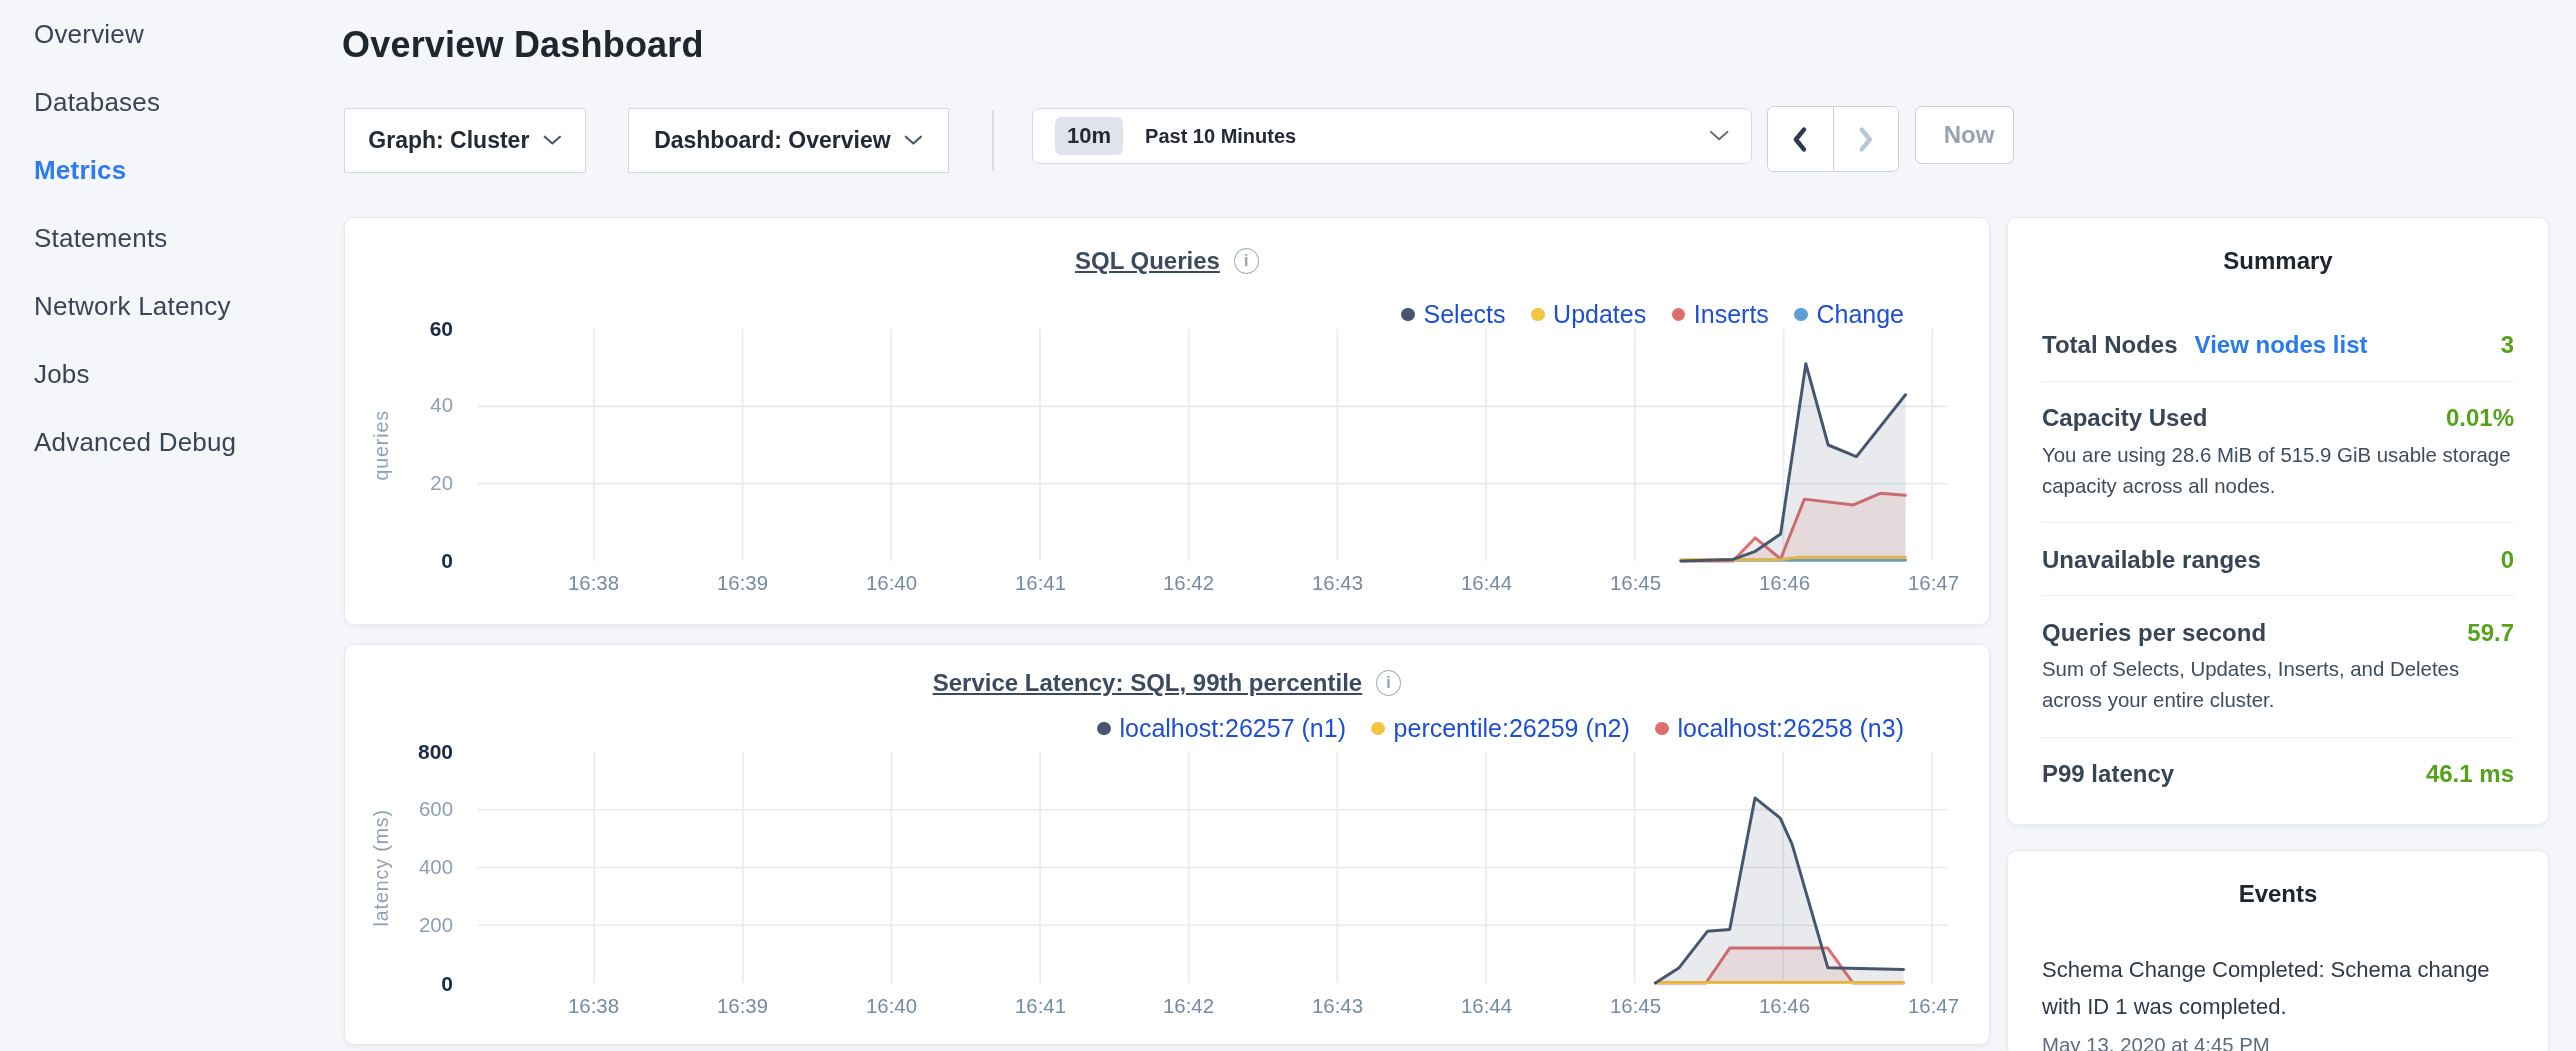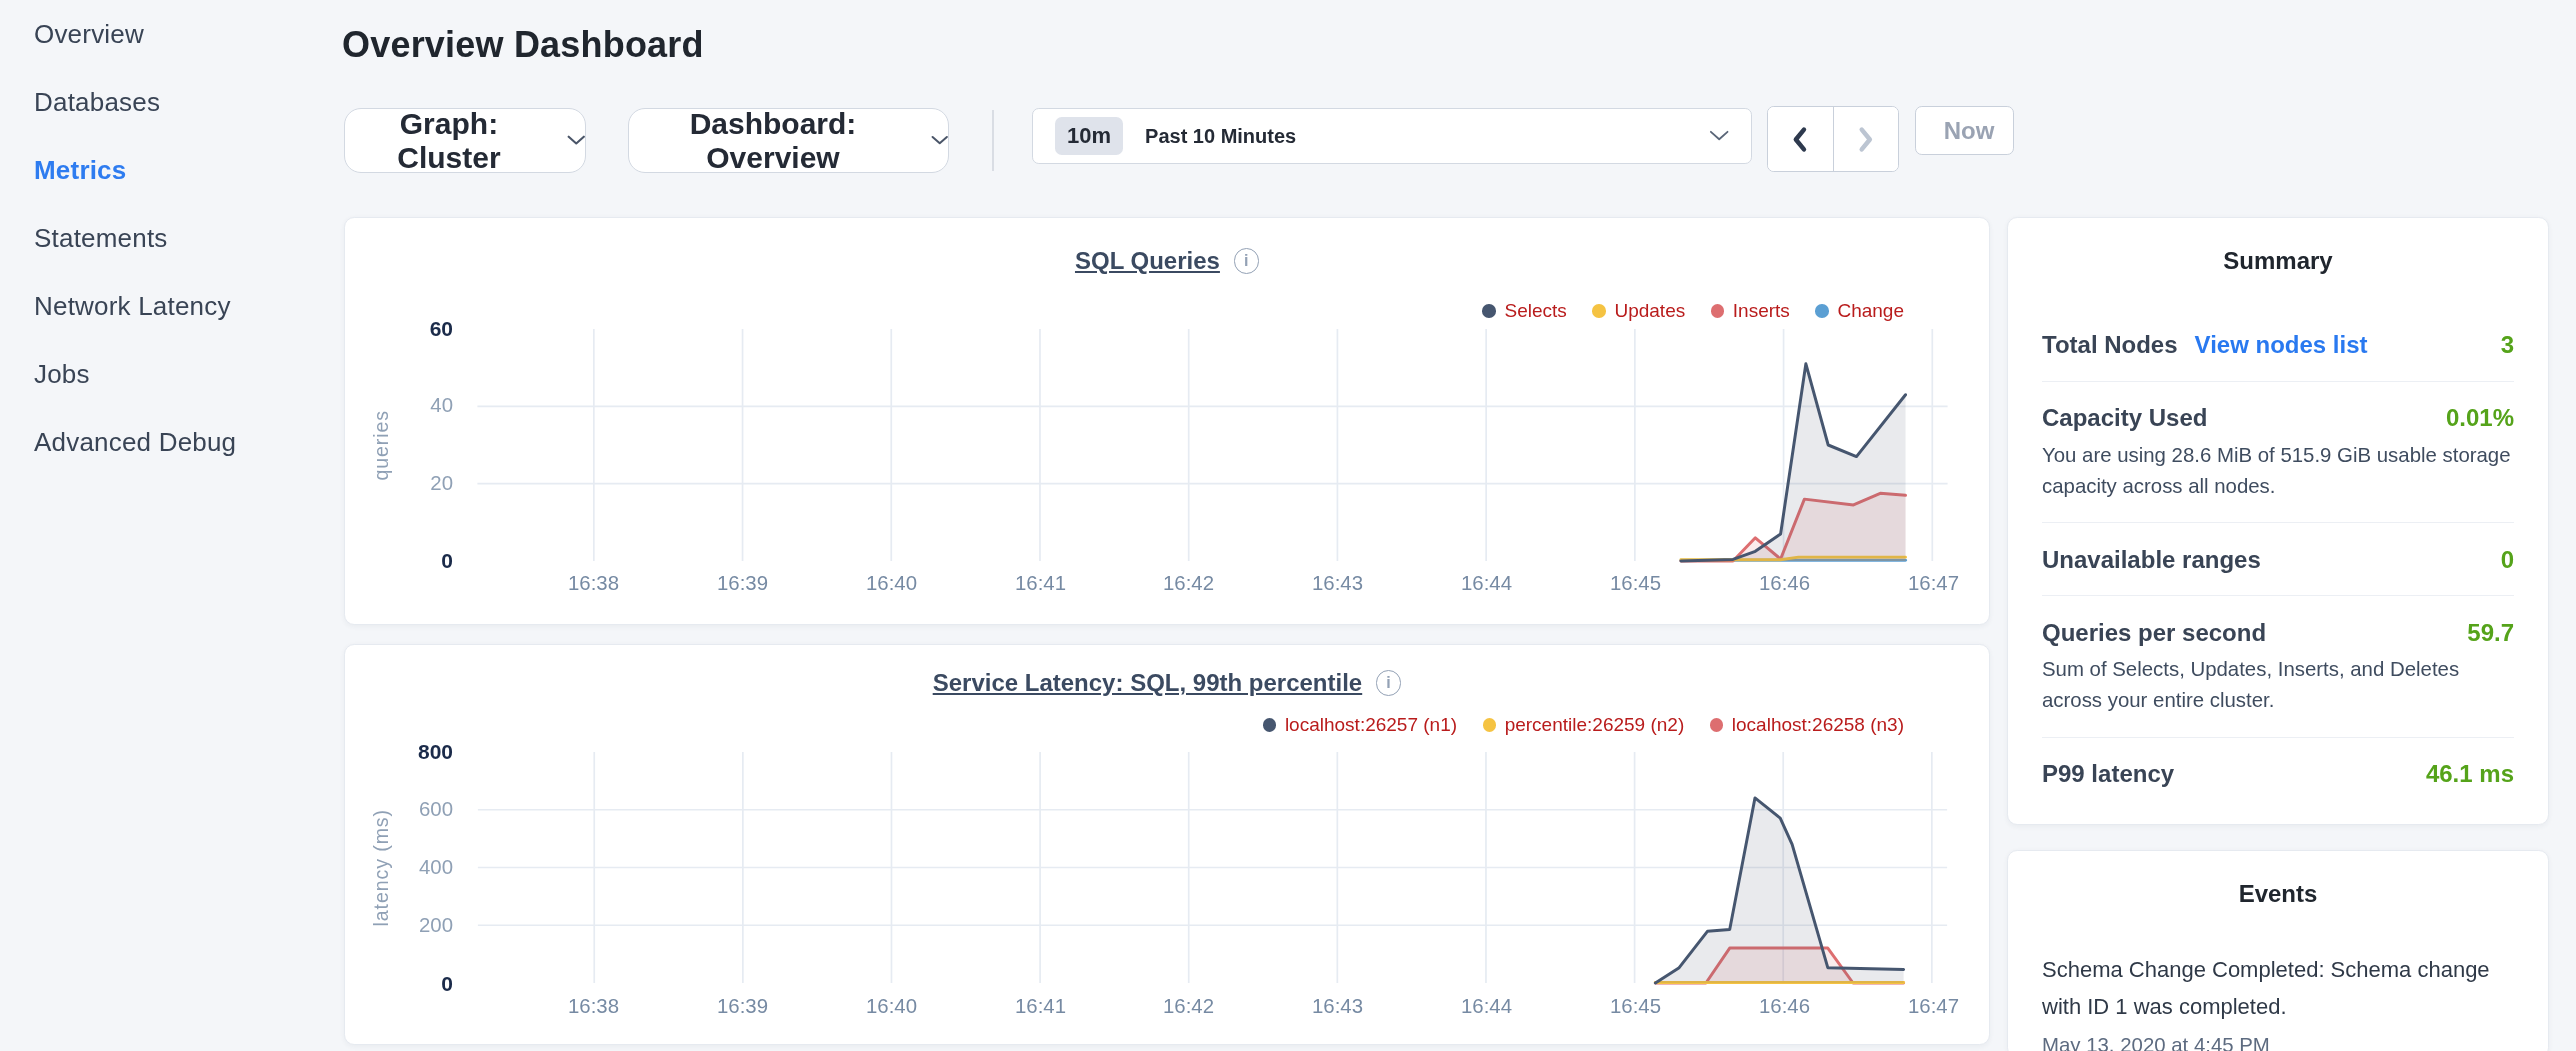--- a/index.html
+++ b/index.html
@@ -22,22 +22,22 @@
   .nav-item.active { color:#2e7cf0; font-weight:700; }
 
   
   .page-title {
     position:absolute; left:342px; top:24px;
     font-size:36px; font-weight:600; color:#20262e; letter-spacing:0.2px;
   }
   .ctl { position:absolute; background:#fff; }
   .dd {
     display:flex; align-items:center; justify-content:center; gap:13.6px;
-    border:1.7px solid #d3d9e2; border-radius:17px; cursor:pointer;
-    font-size:30px; font-weight:700; color:#242a35;
+    border:1.7px solid #d3d9e2; border-radius:1px; cursor:pointer;
+    font-size:23px; font-weight:700; color:#242a35;
   }
   .dd1 { left:344px; top:108px; width:242px; height:65px; }
   .dd2 { left:628px; top:108px; width:321px; height:65px; }
   .vdivider { position:absolute; left:992px; top:110px; width:1.7px; height:61px; background:#d9dde4; }
   .timebox {
     left:1032px; top:108px; width:720px; height:56px;
     display:flex; align-items:center; padding:0 22px;
     border:1.7px solid #d3d9e2; border-radius:6.8px; cursor:pointer;
   }
   .time-badge {
@@ -48,21 +48,21 @@
   .pager {
     left:1767px; top:106px; width:132px; height:66px;
     display:flex; border:1.7px solid #c9d0db; border-radius:6.8px; overflow:hidden;
   }
   .pager .pgbtn {
     flex:1; border:none; background:#fff; display:flex; align-items:center;
     justify-content:center; cursor:pointer; padding:0;
   }
   .pager .pgbtn + .pgbtn { border-left:1.7px solid #c9d0db; }
   .nowbtn {
-    left:1915px; top:106px; width:99px; height:49px;
+    left:1915px; top:106px; width:99px; height:58px;
     border:1.7px solid #c9d0db; border-radius:6.8px; background:#fff;
     font-size:24px; font-weight:700; color:#9aa3b3; cursor:default;
     font-family:inherit;
     padding-left:9px;
   }
 
   
   .card {
     position:absolute; background:#fff;
     border:1.7px solid #e6eaf0; border-radius:10.2px;
@@ -80,21 +80,21 @@
   }
   .chart-title { font-size:24px; font-weight:700; color:#3b4a61;text-decoration:underline; }
   .info-icon {
     width:25.5px; height:25.5px; border:1.7px solid #93a1b5; border-radius:50%;
     display:flex; align-items:center; justify-content:center;
     font-size:16px; color:#93a1b5; font-weight:600; cursor:pointer;
   }
   .legend { position:absolute; right:85px; display:flex; gap:25.5px; align-items:center; }
   .legend-item { display:flex; align-items:center; gap:8.5px; }
   .legend-dot { width:13.6px; height:13.6px; border-radius:50%; display:inline-block; }
-  .legend-label { font-size:19px; color:#b91c1c; }
+  .legend-label { font-size:25px; color:#1d4ed8; }
   .plot { position:absolute; left:132px; }
   .plot svg { overflow:visible; display:block; }
   .ytick {
     position:absolute; left:43px; width:65px; height:25.5px; line-height:25.5px;
     text-align:right; font-size:20.4px; color:#8fa0b5;
   }
   .ytick.bold { color:#1b2b4a; font-weight:700; font-size:21px; }
   .xtick {
     position:absolute; width:77px; height:25.5px; line-height:25.5px;
     text-align:center; font-size:20.4px; color:#768aa3;

